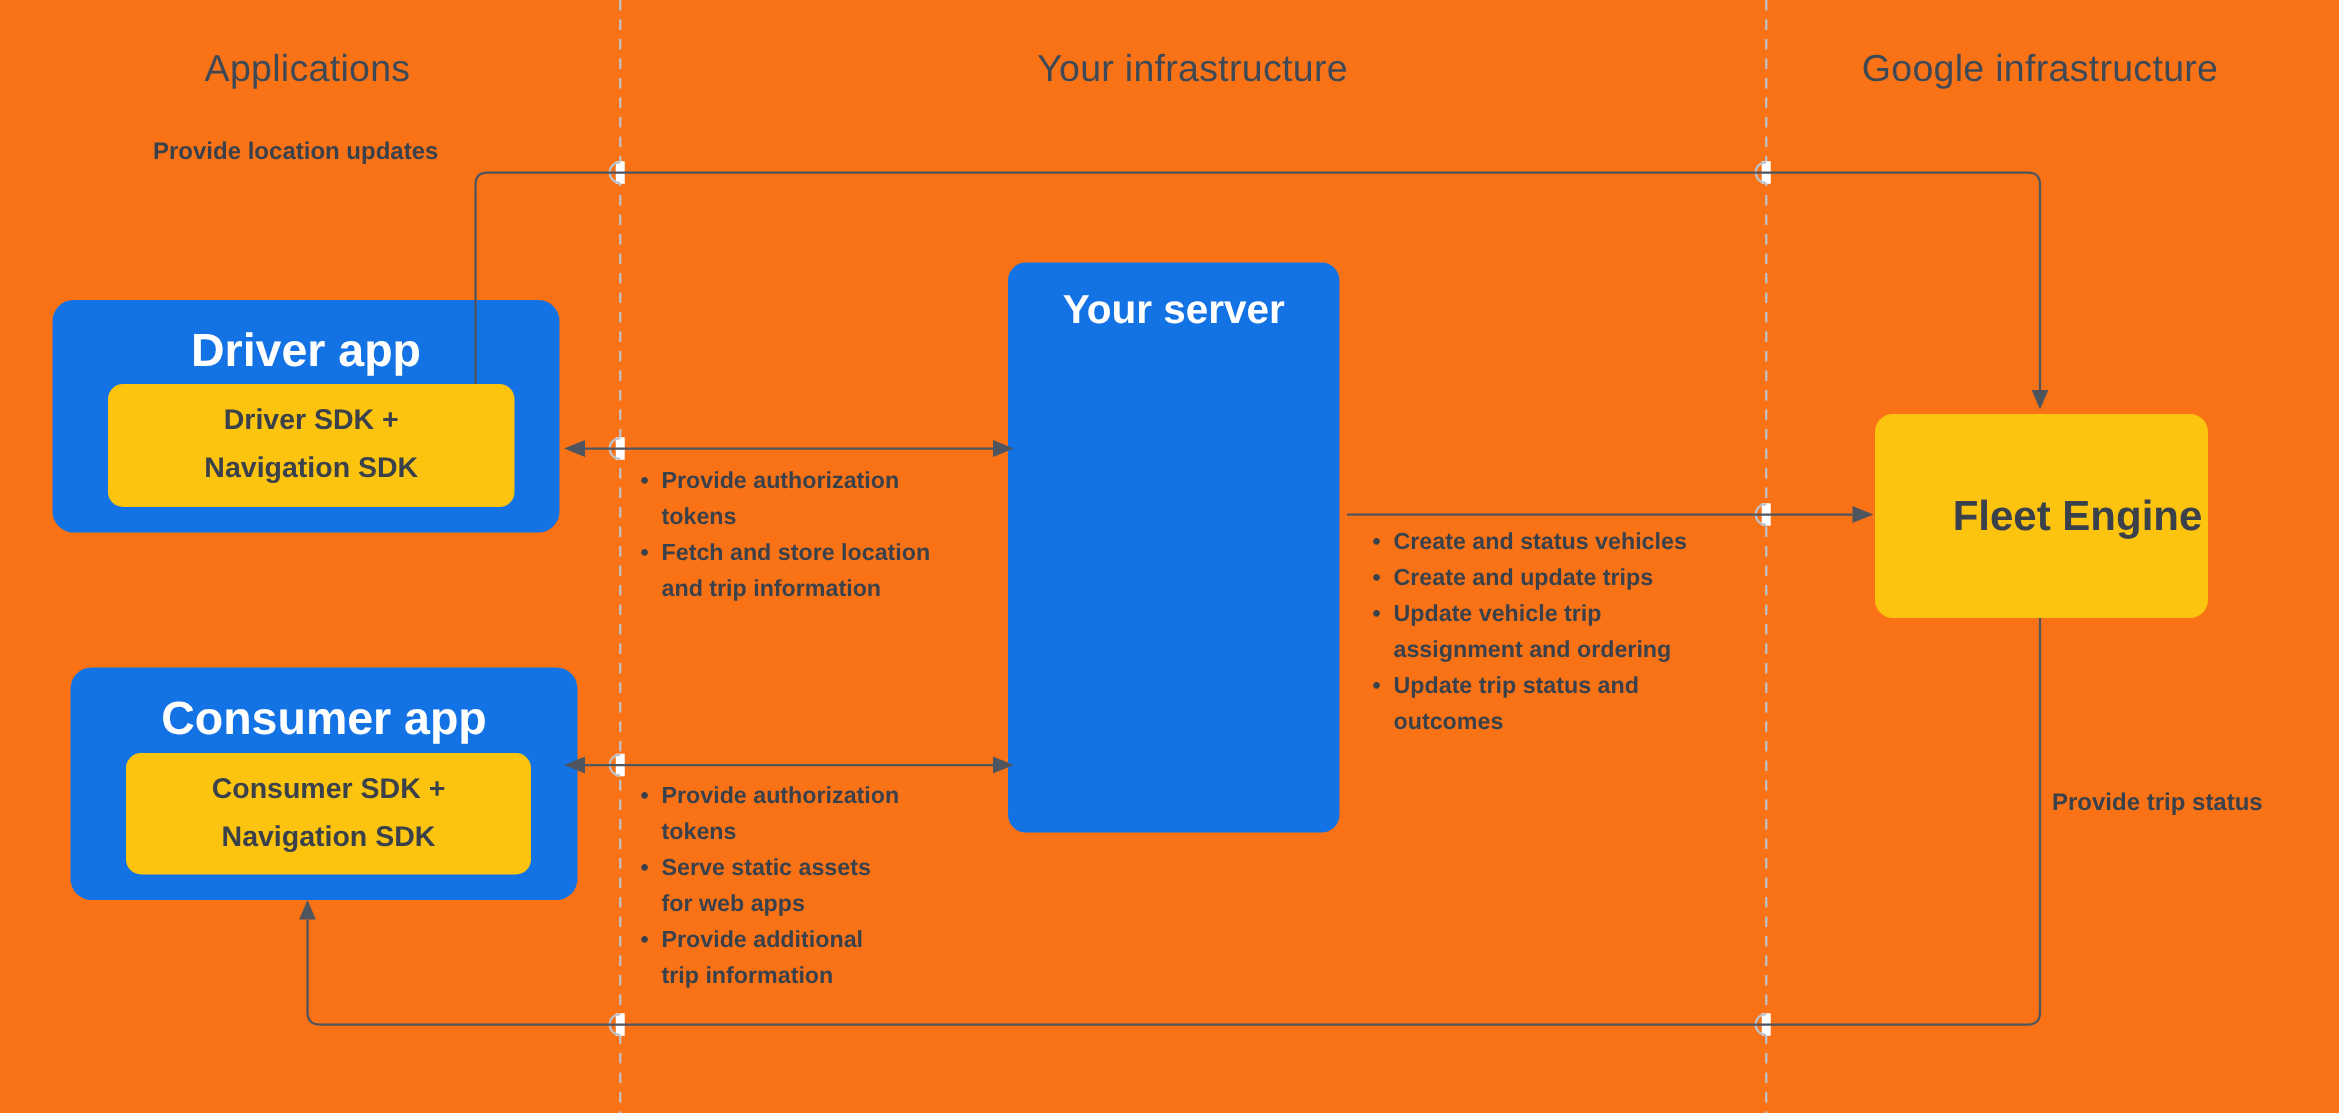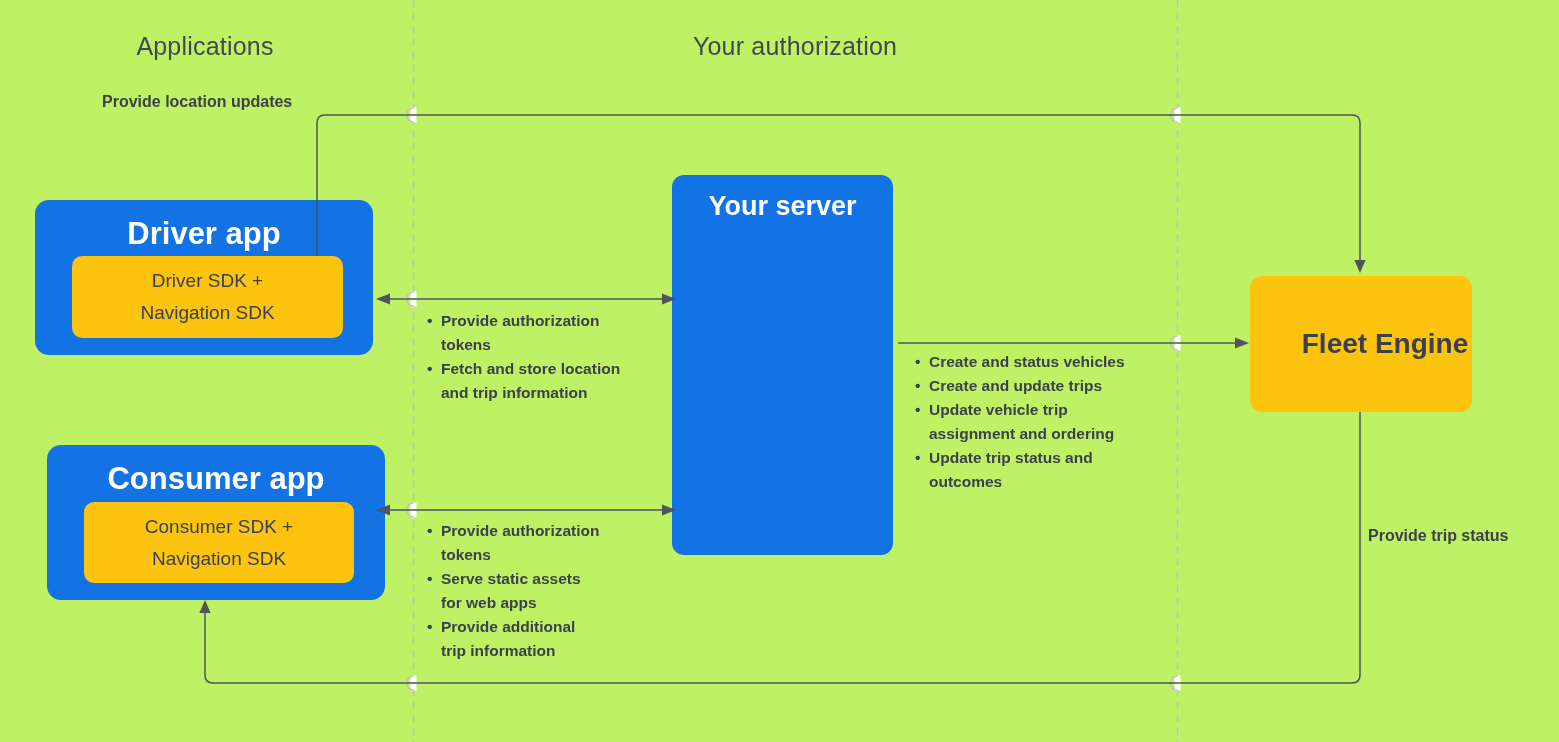--- a/index.html
+++ b/index.html
@@ -1,17 +1,17 @@
 <!DOCTYPE html>
 <html style="--c-blue: #1372E4; --c-yellow: #FCC30F; --c-ink: #3A414B; --c-header: #3F4955; --c-line: #4E555E; --c-dash: #BDC2C9;"><head>
 <meta charset="utf-8">
 <style>
   html,body{margin:0;padding:0;background:#fff;}
   #canvas{
-    position:relative;width:1559px;height:742px;background:#bef264;
+    position:relative;width:1559px;height:742px;background:#f97316;
     font-family:"Liberation Sans","DejaVu Sans",sans-serif;overflow:hidden;
   }
   .col-header{
     position:absolute;top:32px;width:320px;text-align:center;
     font-size:25px;font-weight:400;color:var(--c-header);letter-spacing:.2px;
   }
   #svg-layer{position:absolute;left:0;top:0;width:1559px;height:742px;z-index:5;pointer-events:none;}
   .dash-line{stroke:var(--c-dash);stroke-width:1.5;stroke-dasharray:7 6;fill:none;}
   .patch{fill:#ffffff;stroke:none;}
   .hop{stroke:var(--c-dash);stroke-width:1.5;fill:none;}
@@ -19,21 +19,21 @@
   .ah{fill:var(--c-line);stroke:none;}
   .node{position:absolute;box-sizing:border-box;z-index:2;}
   .blue-node{background:var(--c-blue);border-radius:14px;}
   .yellow-node{background:var(--c-yellow);border-radius:10px;}
   .node-title{
     display:block;text-align:center;font-weight:700;color:#ffffff;
     font-size:31px;padding-top:16px;
   }
   .sdk-box{
     position:absolute;display:flex;align-items:center;justify-content:center;
-    text-align:center;font-weight:400;font-size:19px;line-height:32px;
+    text-align:center;font-weight:700;font-size:19px;line-height:32px;
     color:var(--c-ink);white-space:pre-line;
   }
   .fleet-box{
     display:flex;align-items:center;justify-content:center;text-align:center;
     font-weight:700;font-size:28px;color:var(--c-ink);padding-left:48px;
   }
   .edge-label{
     position:absolute;font-weight:700;font-size:16px;color:var(--c-ink);z-index:6;white-space:nowrap;
   }
   .bullet-list{
@@ -42,21 +42,22 @@
   }
   .bullet-list li{position:relative;padding-left:14px;white-space:pre-line;}
   .bullet-list li::before{content:"\2022";position:absolute;left:0;top:0;}
 </style>
 </head>
 <body>
 
 <div id="canvas">
 
   <div class="col-header" style="left:45px;">Applications</div>
-  <div class="col-header" style="left:635px;">Your authorization</div>
+  <div class="col-header" style="left:635px;">Your infrastructure</div>
+  <div class="col-header" style="left:1200px;">Google infrastructure</div>
 
   <div class="node blue-node" style="left:35px;top:200px;width:338px;height:155px;">
     <span class="node-title">Driver app</span>
     <div class="yellow-node sdk-box" style="left:37px;top:56px;width:271px;height:82px;">
       <span>Driver SDK +
 Navigation SDK</span>
     </div>
   </div>
 
   <div class="node blue-node" style="left:35px;top:445px;width:338px;height:155px;margin-left:12px;">

